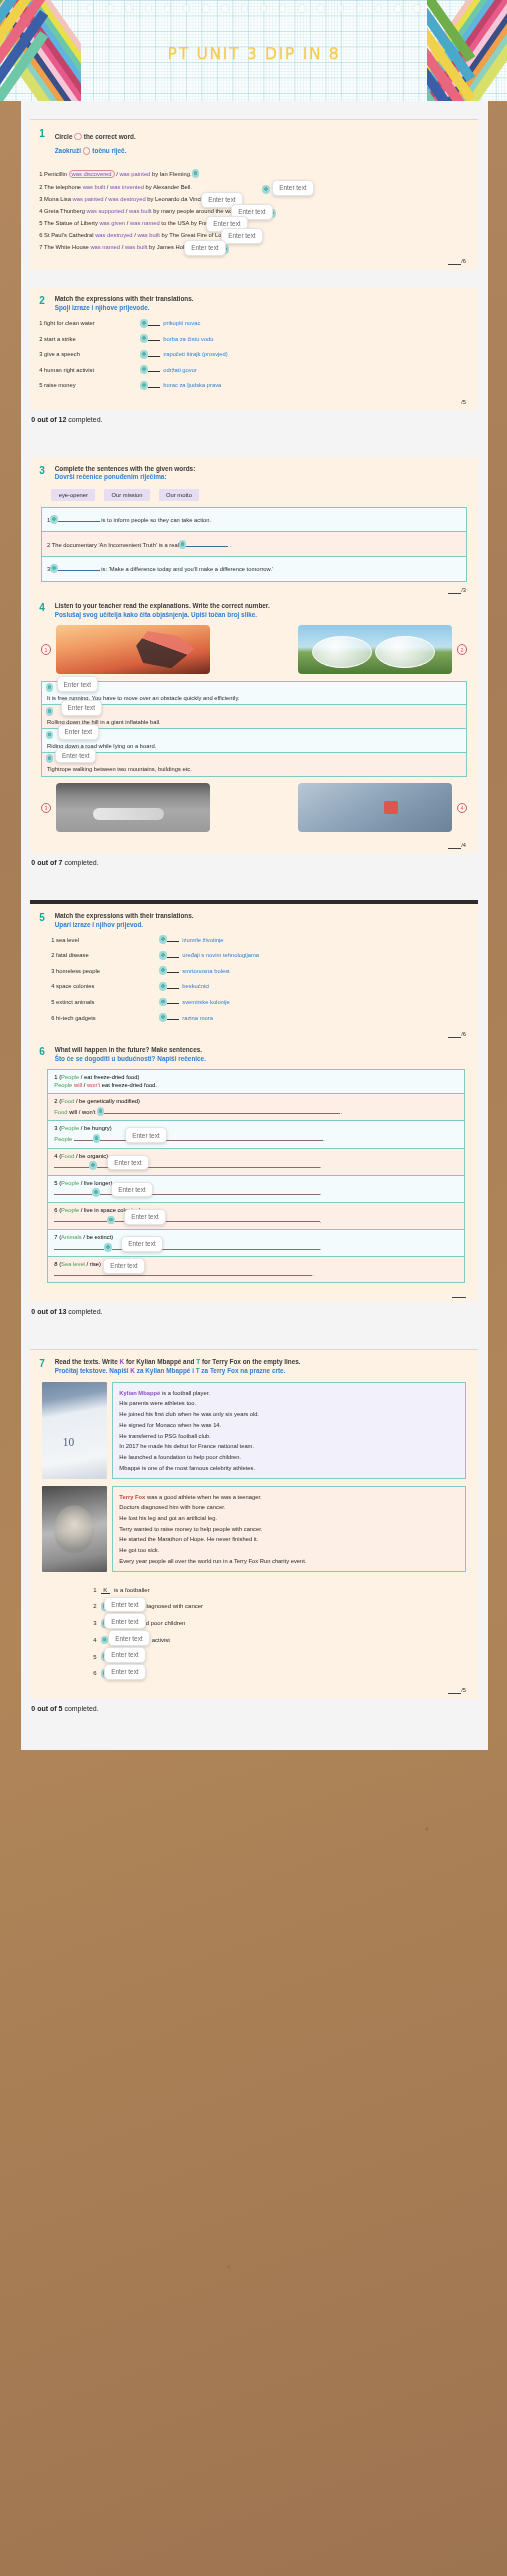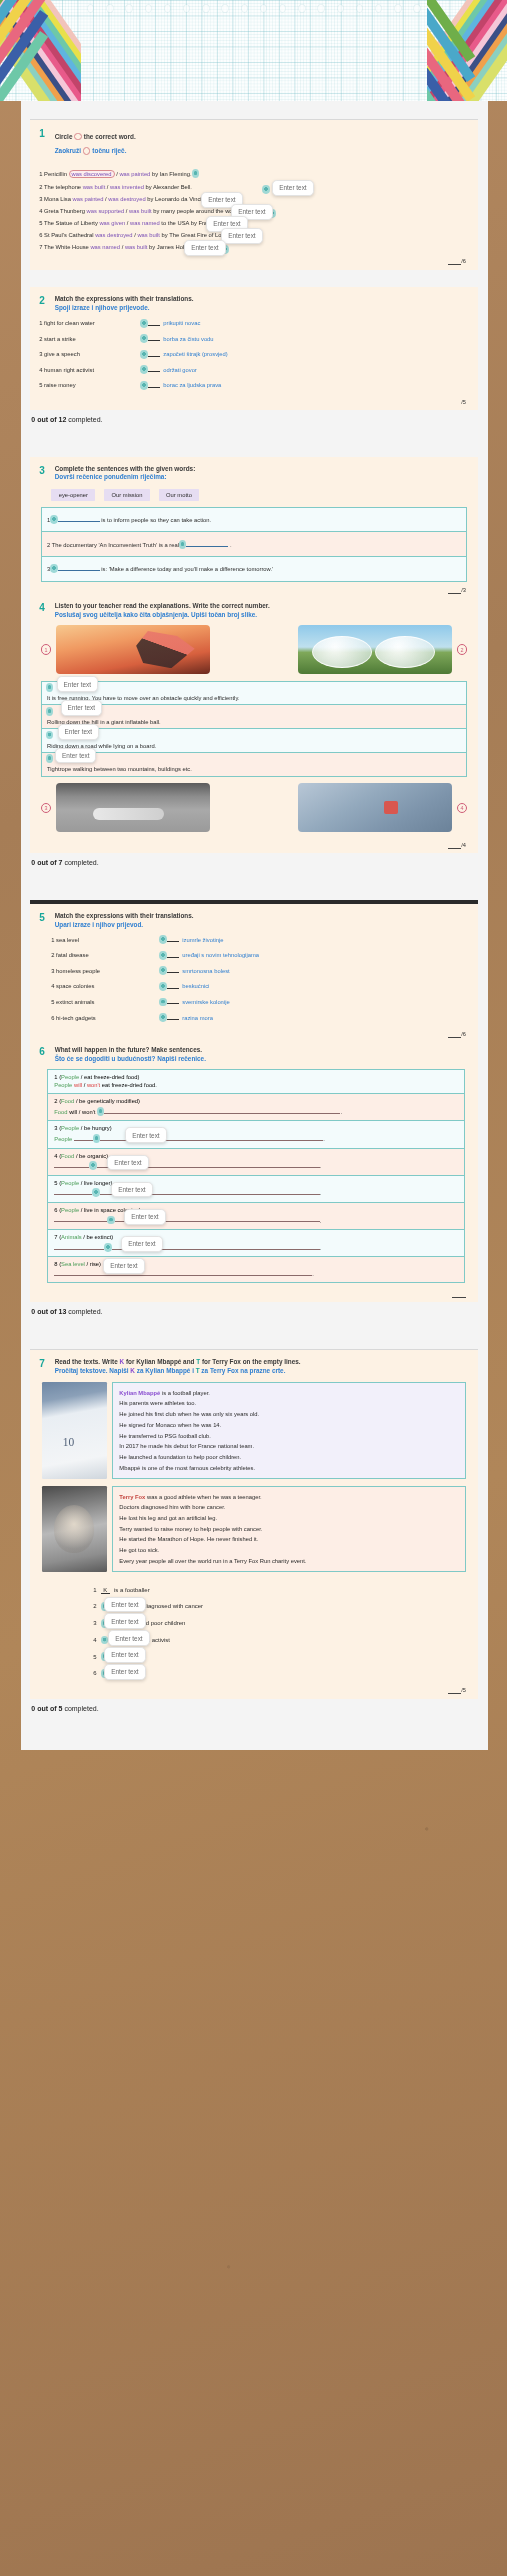--- a/index.html
+++ b/index.html
@@ -320,20 +320,21 @@
       <span></span>
       <span></span>
     <span></span>
       <span></span>
       <span></span>
       <span></span>
       <span></span>
       <span></span>
   </div>
 
+  <div class="banner-title">PT UNIT 3 DIP IN 8</div>
 </div>
 
 <div class="sheet">
 
   <div class="gap"></div>
 
   <div class="rule-thin"></div>
   <div class="block">
     <div class="ex-head">
       <div class="ex-num">1</div>

